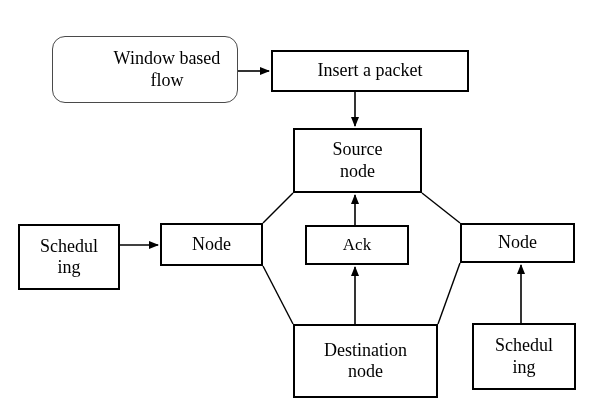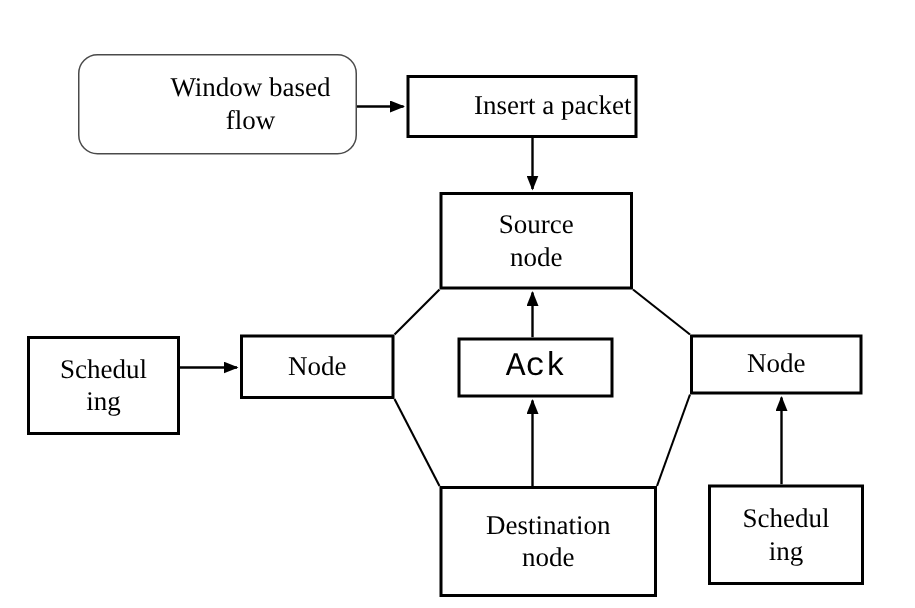--- a/index.html
+++ b/index.html
@@ -39,21 +39,21 @@
     line-height: 1.18;
     white-space: pre-line;
     padding: 0 2px;
   }
   .rounded {
     border: 1px solid #4a4a4a;
     border-radius: 13px;
     padding-left: 44px;
   }
   .t18 { font-size: 18px; }
-  .t17 { font-size: 22px; font-family: Liberation Mono, monospace; }
+  .t17 { font-size: 17px; }
 </style>
 </head>
 <body>
 
 <div id="canvas">
 
   <svg id="edges" viewBox="0 0 610 405" xmlns="http://www.w3.org/2000/svg">
     <defs>
       <marker id="arrowhead" markerWidth="10" markerHeight="8" refX="9" refY="4" orient="auto" markerUnits="userSpaceOnUse">
         <path d="M0,0 L10,4 L0,8 z" fill="#000000"></path>
@@ -71,21 +71,21 @@
         <path d="M422,193 L460,223" fill="none" stroke="#000000" stroke-width="1.4"></path>
         <path d="M438,324 L460,263" fill="none" stroke="#000000" stroke-width="1.4"></path>
       </g>
   </svg>
 
   <div class="node rounded t18" style="left: 52px; top: 36px; width: 186px; height: 67px;">
     <span class="label">Window based
 flow</span>
   </div>
 
-  <div class="node t18" style="left: 271px; top: 50px; width: 154px; height: 42px; justify-content: flex-end;">
+  <div class="node t18" style="left: 271px; top: 50px; width: 198px; height: 42px;">
     <span class="label">Insert a packet</span>
   </div>
 
   <div class="node t18" style="left: 293px; top: 128px; width: 129px; height: 65px;">
     <span class="label">Source
 node</span>
   </div>
 
   <div class="node t18" style="left: 18px; top: 224px; width: 102px; height: 66px;">
     <span class="label">Schedul

